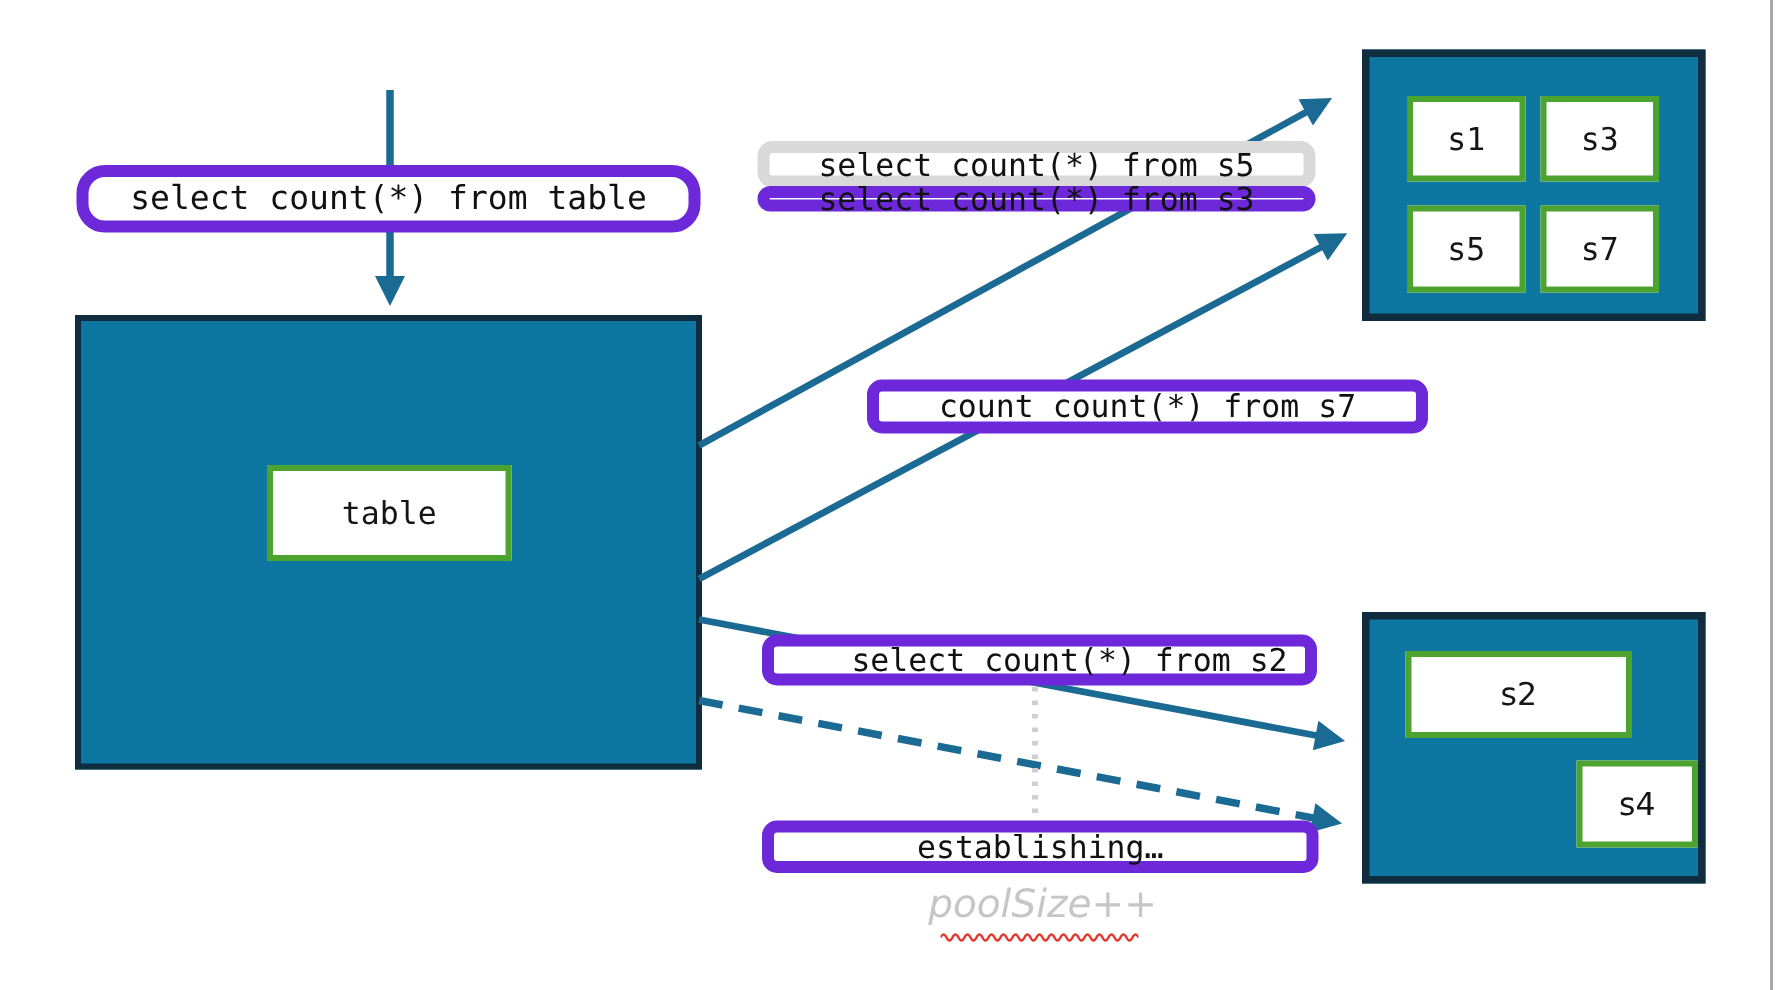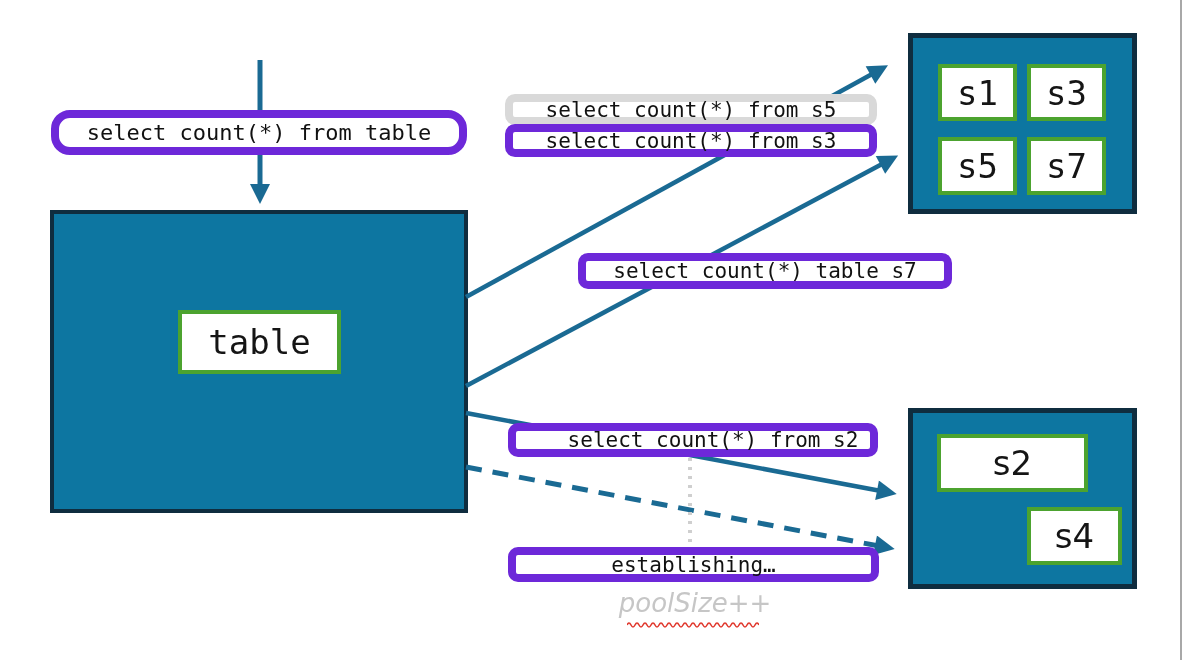--- a/index.html
+++ b/index.html
@@ -7,21 +7,21 @@
     position:relative; width:1184px; height:660px; background:#ffffff;
     font-family:"DejaVu Sans Mono","Liberation Mono",monospace; overflow:hidden;
   }
   .node {
     position:absolute; background:#0d76a1; border:5px solid #0f2d3f;
     box-sizing:border-box; z-index:1;
   }
   .cell {
     position:absolute; background:#ffffff; border:4px solid #4ca32f;
     box-sizing:border-box; display:flex; align-items:center; justify-content:center;
-    font-size:34px; color:#151515; z-index:2;
+    font-size:21px; color:#151515; z-index:2;
   }
   .cell.sans { font-family:"DejaVu Sans","Liberation Sans",sans-serif; }
   .qlabel {
     position:absolute; background:#ffffff; border:8px solid #6d28d9; border-radius:10px;
     box-sizing:border-box; display:flex; align-items:center; justify-content:center;
     font-size:21px; color:#111111; z-index:3; white-space:nowrap;
   }
   .qlabel.big { font-size:22px; }
   .qlabel.light { border-color:#d9d9d9; }
   svg.arrows { position:absolute; left:0; top:0; z-index:2; }
@@ -63,37 +63,37 @@
 
     <line x1="690" y1="458" x2="690" y2="566" stroke="#cfcfcf" stroke-width="4" stroke-dasharray="3 6" marker-end="url(#headGray)"></line>
   </svg>
 
   <div class="qlabel big" style="left:51px; top:110px; width:416px; height:45px;border-radius:19px;">select count(*) from table</div>
 
   <div class="node" style="left:50px; top:210px; width:418px; height:303px; border-width:4px;"></div>
   <div class="cell" style="left:178px; top:310px; width:163px; height:64px;">table</div>
 
   <div class="qlabel light" style="left:505px; top:94px; width:372px; height:31px;">select count(*) from s5</div>
-  <div class="qlabel" style="left:505px; top:124px; width:372px; height:33px;">select count(*) from s3</div>
+  <div class="qlabel" style="left:505px; top:124px; width:372px; height:17px;">select count(*) from s3</div>
 
-  <div class="qlabel" style="left:578px; top:253px; width:374px; height:36px;">select count(*) table s7</div>
+  <div class="qlabel" style="left:578px; top:253px; width:374px; height:36px;">count count(*) from s7</div>
 
   <div class="qlabel" style="left:508px; top:423px; width:370px; height:34px;padding-left:40px;">select count(*) from s2</div>
 
   <div class="qlabel" style="left:508px; top:511px; width:371px; height:35px;margin-top:36px;">establishing…</div>
 
   <div class="node" style="left:908px; top:33px; width:229px; height:181px;"></div>
   <div class="cell" style="left:938px; top:64px; width:79px; height:57px;">s1</div>
   <div class="cell" style="left:1027px; top:64px; width:79px; height:57px;">s3</div>
   <div class="cell" style="left:938px; top:137px; width:79px; height:58px;">s5</div>
   <div class="cell" style="left:1027px; top:137px; width:79px; height:58px;">s7</div>
 
   <div class="node" style="left:908px; top:408px; width:229px; height:181px;"></div>
   <div class="cell sans" style="left:937px; top:434px; width:151px; height:58px;">s2</div>
-  <div class="cell sans" style="left:1027px; top:507px; width:95px; height:58px;">s4</div>
+  <div class="cell sans" style="left:1051px; top:507px; width:81px; height:58px;">s4</div>
 
   <div class="poolsize">poolSize++</div>
   <svg class="squiggle" width="132" height="8" viewBox="0 0 132 8">
     <path d="M0,5 Q2,1 4,5 T8,5 T12,5 T16,5 T20,5 T24,5 T28,5 T32,5 T36,5 T40,5 T44,5 T48,5 T52,5 T56,5 T60,5 T64,5 T68,5 T72,5 T76,5 T80,5 T84,5 T88,5 T92,5 T96,5 T100,5 T104,5 T108,5 T112,5 T116,5 T120,5 T124,5 T128,5 T132,5" fill="none" stroke="#e0392e" stroke-width="1.6"></path>
   </svg>
 
   <div class="slide-edge"></div>
 
 </div>
 

